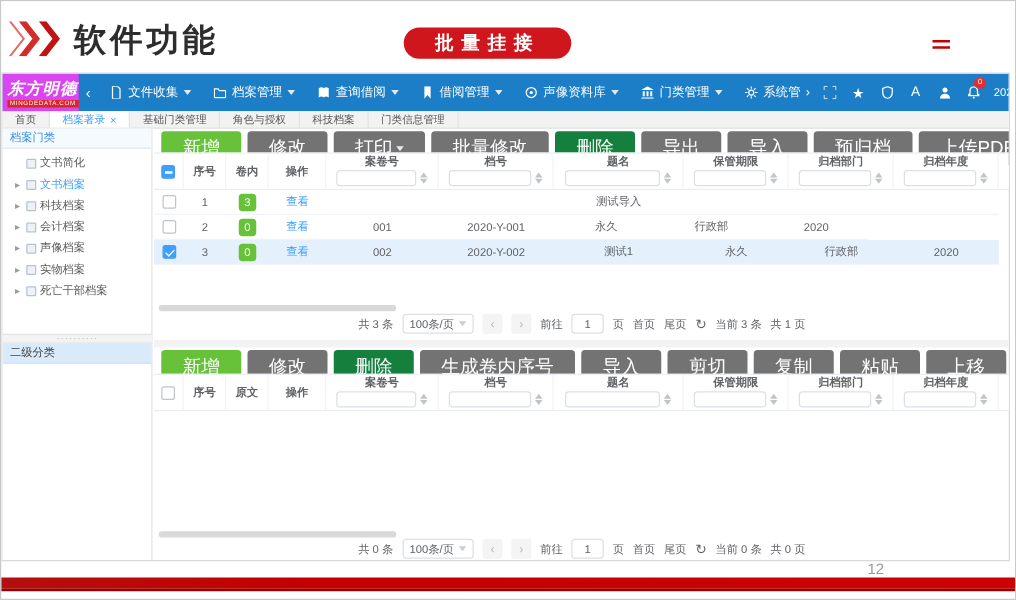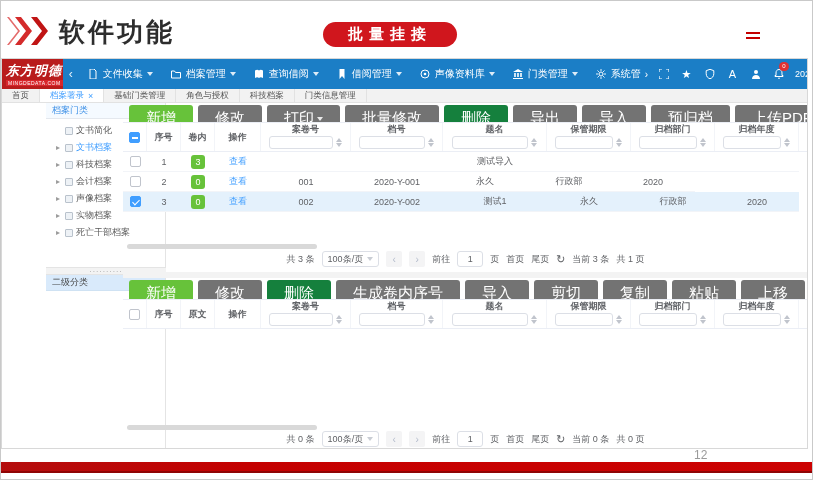--- a/index.html
+++ b/index.html
@@ -13,42 +13,42 @@
   .pill { position:absolute; left:322px; top:21px; width:134px; height:25px; background:#d0161d; border-radius:13px;
           color:#fff; font-size:15px; font-weight:bold; letter-spacing:6px; display:flex; align-items:center; justify-content:center; }
   .burger { position:absolute; right:52px; top:31px; width:14px; }
   .burger i { display:block; height:2px; background:#c40000; margin-bottom:3px; }
 
   
   .app { position:absolute; top:57px; left:0; width:807px; height:391px; border:1px solid #d8d8d8; background:#fff; overflow:hidden; }
 
   
   .nav { position:absolute; top:0; left:0; width:100%; height:30px; background:#1b7ec6; display:flex; align-items:center; color:#fff; font-size:10px; }
-  .logo { width:78px; height:30px; background:#b91c1c; display:flex; flex-direction:column; justify-content:center; padding-left:4px; }
+  .logo { width:78px; height:30px; background:#d946ef; display:flex; flex-direction:column; justify-content:center; padding-left:4px; }
   .logo b { font-size:13px; font-style:italic; letter-spacing:1px; white-space:nowrap; }
   .logo i { font-style:normal; font-size:5px; background:#d8262c; color:#fff; width:fit-content; padding:0 2px; letter-spacing:.5px; }
   .ncol { margin:0 6px; font-size:12px; opacity:.9; }
   .nmenu { display:flex; align-items:center; gap:4px; margin:0 9px; white-space:nowrap; cursor:pointer; }
   .dcaret { width:0; height:0; border-left:3px solid transparent; border-right:3px solid transparent; border-top:4px solid #fff; opacity:.85; }
   .nicon { display:inline-flex; width:11px; height:11px; }
   .nright { margin-left:auto; display:flex; align-items:center; gap:10px; padding-right:6px; }
   .sicon { display:inline-flex; align-items:center; justify-content:center; width:13px; height:13px; font-size:11px; position:relative; cursor:pointer; }
   .bellbadge { position:absolute; top:-6px; left:7px; background:#e03131; border-radius:6px; min-width:10px; height:9px;
                font-size:6px; display:flex; align-items:center; justify-content:center; padding:0 2px; }
   .ndate { font-size:9px; white-space:nowrap; }
 
   
   .tabs { position:absolute; top:30px; left:0; width:100%; height:14px; background:#f2f2f2; border-bottom:1px solid #e2e2e2; display:flex; font-size:8.5px; color:#555; }
   .tab { padding:0 10px; display:flex; align-items:center; gap:4px; border-right:1px solid #e2e2e2; cursor:pointer; white-space:nowrap; }
   .tab.active { background:#fff; color:#409eff; }
   .tab .x { color:#409eff; font-size:9px; }
 
   
   .bod { position:absolute; top:44px; left:0; width:100%; height:347px; }
-  .side { position:absolute; top:0; left:0; width:120px; height:100%; border-right:1px solid #e4e4e4; background:#fff;margin-left:44px; }
+  .side { position:absolute; top:0; left:0; width:120px; height:100%; border-right:1px solid #e4e4e4; background:#fff; }
   .p1head { height:16px; background:#f5faff; border-bottom:1px solid #e4e8ee; color:#3a8ee6; font-size:9px; display:flex; align-items:center; padding-left:6px; }
   .tree { padding-top:3px; }
   .titem { height:17px; display:flex; align-items:center; font-size:9px; color:#5a5a5a; cursor:pointer; padding-left:8px; gap:3px; white-space:nowrap; }
   .titem.sel { color:#409eff; }
   .texp { width:8px; color:#9a9a9a; font-size:8px; text-align:center; }
   .tico { width:8px; height:8px; border:1px solid #b9c2cc; background:#eef2f6; border-radius:1px; }
   .sdiv { position:absolute; top:164px; left:0; width:120px; height:8px; background:#f3f3f3; border-top:1px solid #e4e4e4; border-bottom:1px solid #e4e4e4;
           display:flex; align-items:center; justify-content:center; color:#aaa; font-size:7px; letter-spacing:1px; }
   .p2head { position:absolute; top:172px; left:0; width:119px; height:16px; background:#d9eafb; border-bottom:1px solid #cfe2f3; color:#444; font-size:9px; display:flex; align-items:center; padding-left:6px; cursor:pointer; }
 

